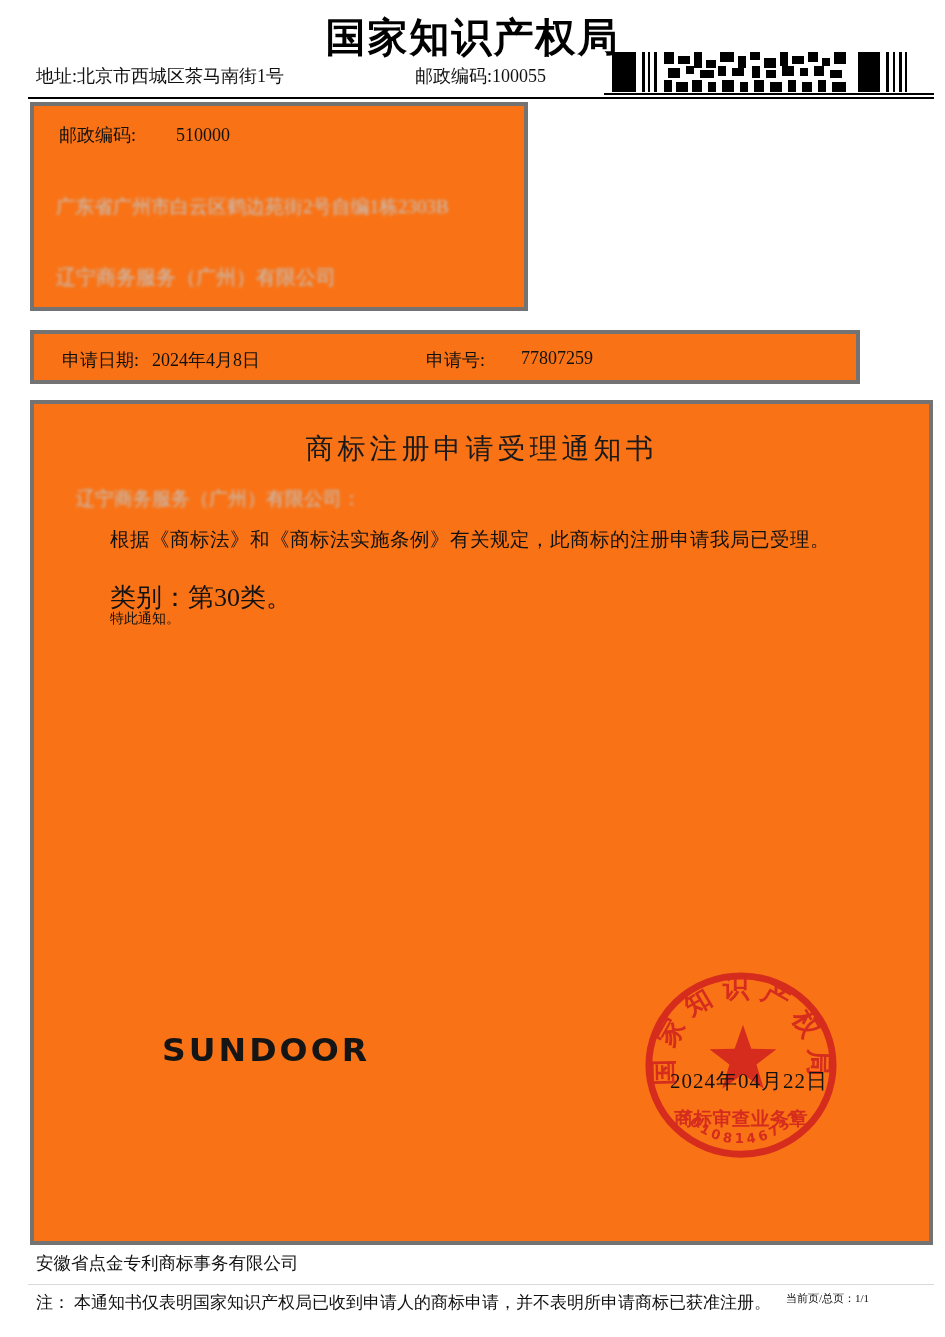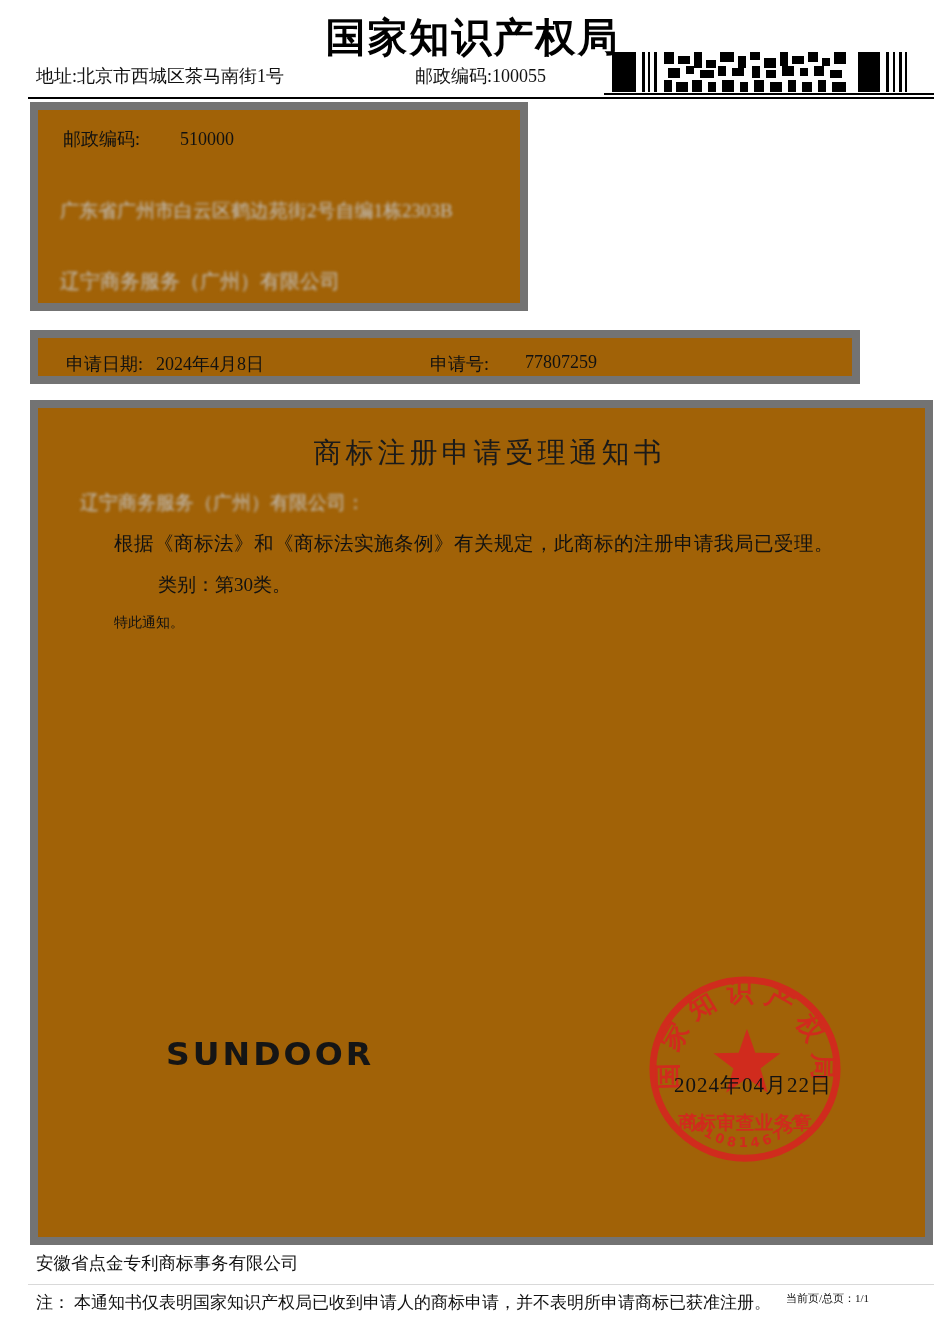--- a/index.html
+++ b/index.html
@@ -11,45 +11,45 @@
   .doc-title{
     top:10px;left:0;width:945px;text-align:center;
     font-size:40px;font-weight:600;letter-spacing:2px;color:#000;
   }
   .addr{top:64px;left:36px;font-size:18px;}
   .postcode-top{top:64px;left:415px;font-size:18px;}
   .barcode{top:52px;left:612px;width:300px;height:41px;}
   .rule-under-barcode{top:93px;left:604px;width:330px;height:2px;background:#000;}
   .rule-top{top:97px;left:28px;width:906px;height:2px;background:#000;}
 
-  .box{border:8px solid #737373;background:#a16207;box-sizing:border-box;}
+  .box{border:4px solid #737373;background:#f97316;box-sizing:border-box;}
   .box-recipient{top:102px;left:30px;width:498px;height:209px;}
   .box-docnum{top:102px;left:549px;width:384px;height:209px;}
   .box-app{top:330px;left:30px;width:830px;height:54px;}
   .box-main{top:400px;left:30px;width:903px;height:845px;}
 
   .rb-postcode{top:17px;left:25px;font-size:18px;}
   .rb-postcode .val{margin-left:40px;}
   .faded{color:#c3c3c3;filter:blur(1.4px);white-space:nowrap;}
   .rb-line1{top:88px;left:22px;font-size:19px;}
   .rb-line2{top:158px;left:22px;font-size:20px;}
 
   .dn-label{top:38px;left:22px;font-size:19px;letter-spacing:1px;}
   .dn-value{top:98px;left:62px;font-size:20px;letter-spacing:1px;}
 
   .app-row{top:14px;left:0;width:100%;font-size:18px;}
   .app-date-label{position:absolute;left:28px;}
   .app-date-value{position:absolute;left:118px;}
   .app-no-label{position:absolute;left:392px;}
   .app-no-value{position:absolute;left:487px;}
 
-  .notice-title{top:26px;left:0;width:100%;text-align:center;font-size:28px;letter-spacing:4px;font-weight:500;color:#1a1a1a;margin-left:8px;}
+  .notice-title{top:26px;left:0;width:100%;text-align:center;font-size:28px;letter-spacing:4px;font-weight:500;color:#1a1a1a;}
   .notice-recipient{top:82px;left:42px;font-size:19px;}
   .p1{top:122px;left:76px;font-size:19.5px;letter-spacing:.5px;}
-  .p2{top:164px;left:76px;font-size:19px;margin-left:44px;}
+  .p2{top:176px;left:76px;font-size:26px;}
   .p3{top:206px;left:76px;font-size:14px;}
 
   .logo{top:626px;left:128px;font-family:"DejaVu Sans","Liberation Sans",sans-serif;
         font-size:33px;font-weight:bold;letter-spacing:3px;color:#151515;transform:scaleY(.96);}
 
   .stamp{top:564px;left:608px;width:198px;height:196px;}
   .stamp-date{top:663px;left:636px;font-size:21px;letter-spacing:1px;color:#121212;white-space:nowrap;z-index:3;}
 
   .agency{top:1251px;left:36px;font-size:17.5px;}
   .rule-faint{top:1284px;left:28px;width:906px;height:1px;background:#d9d9d9;}

